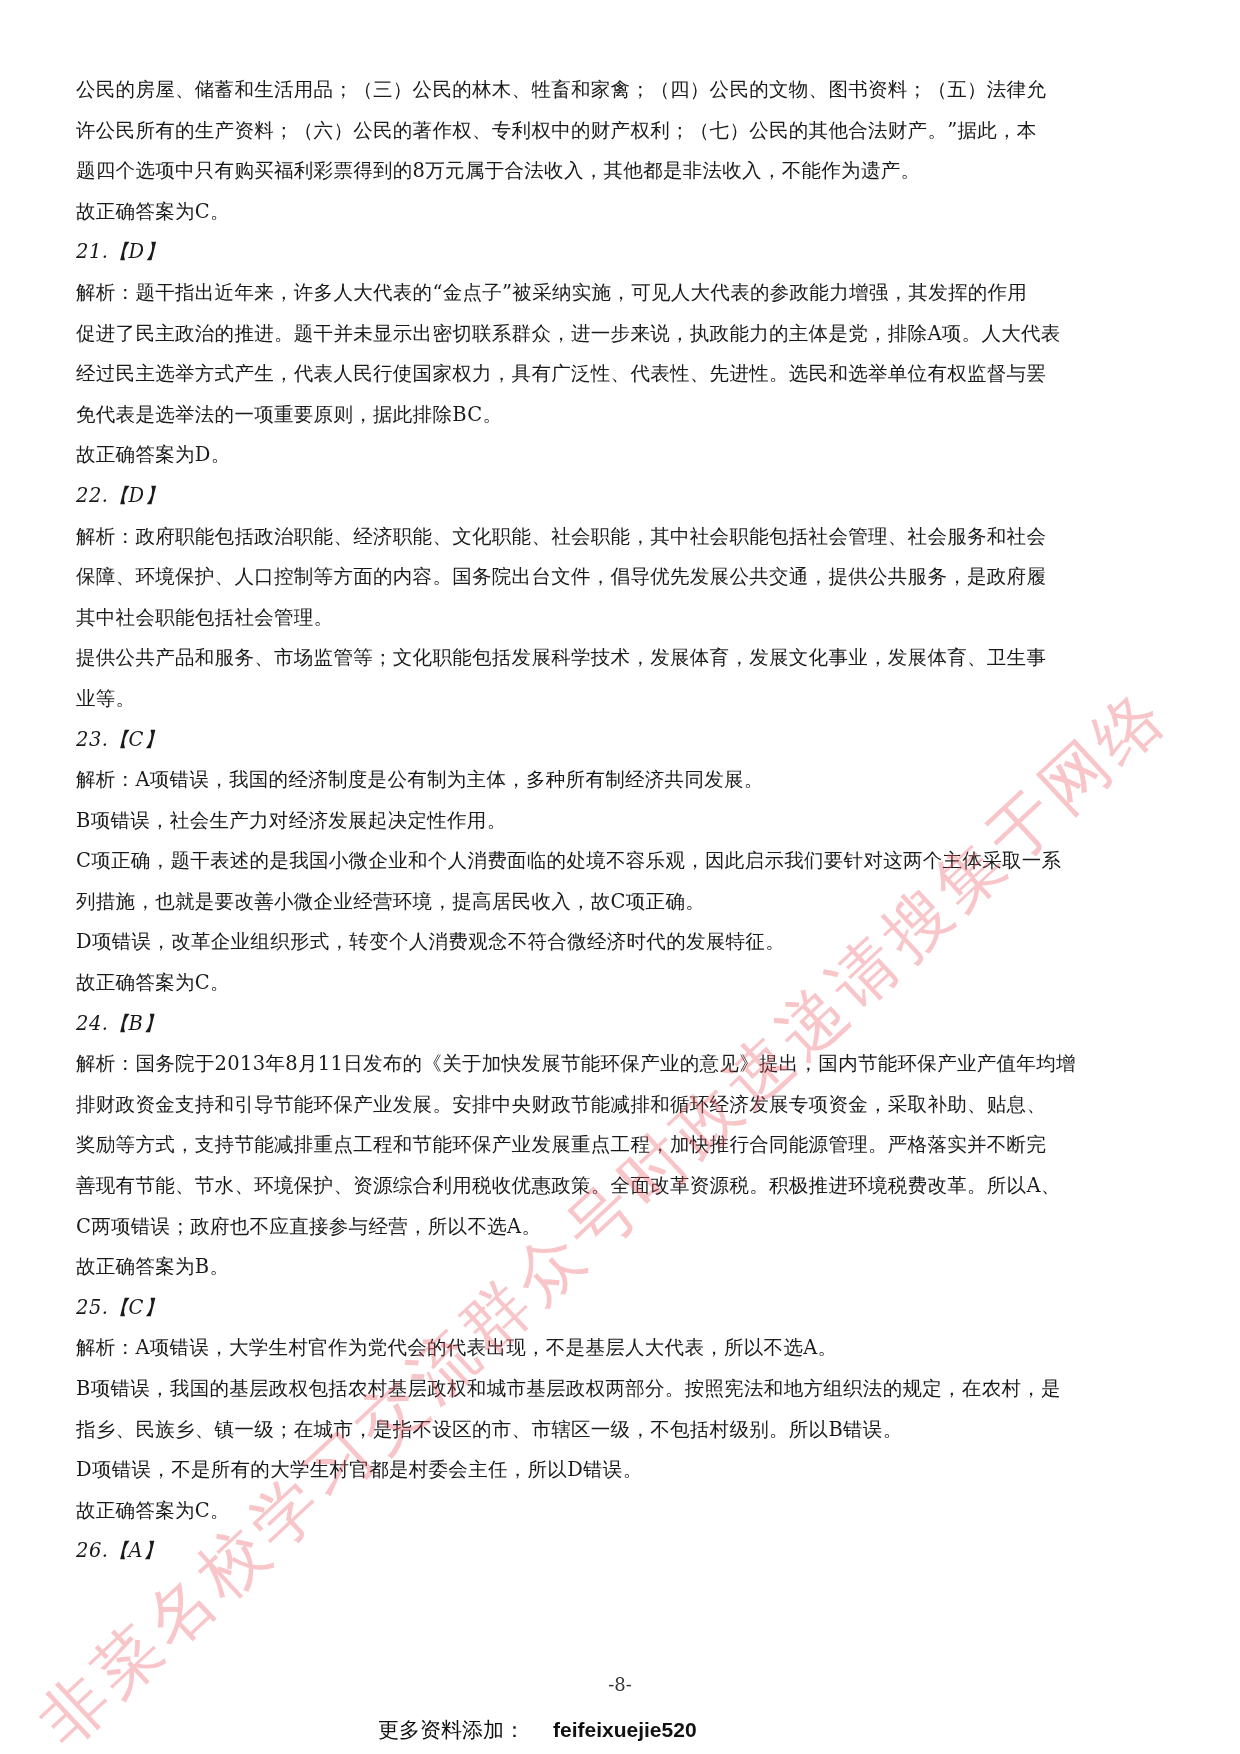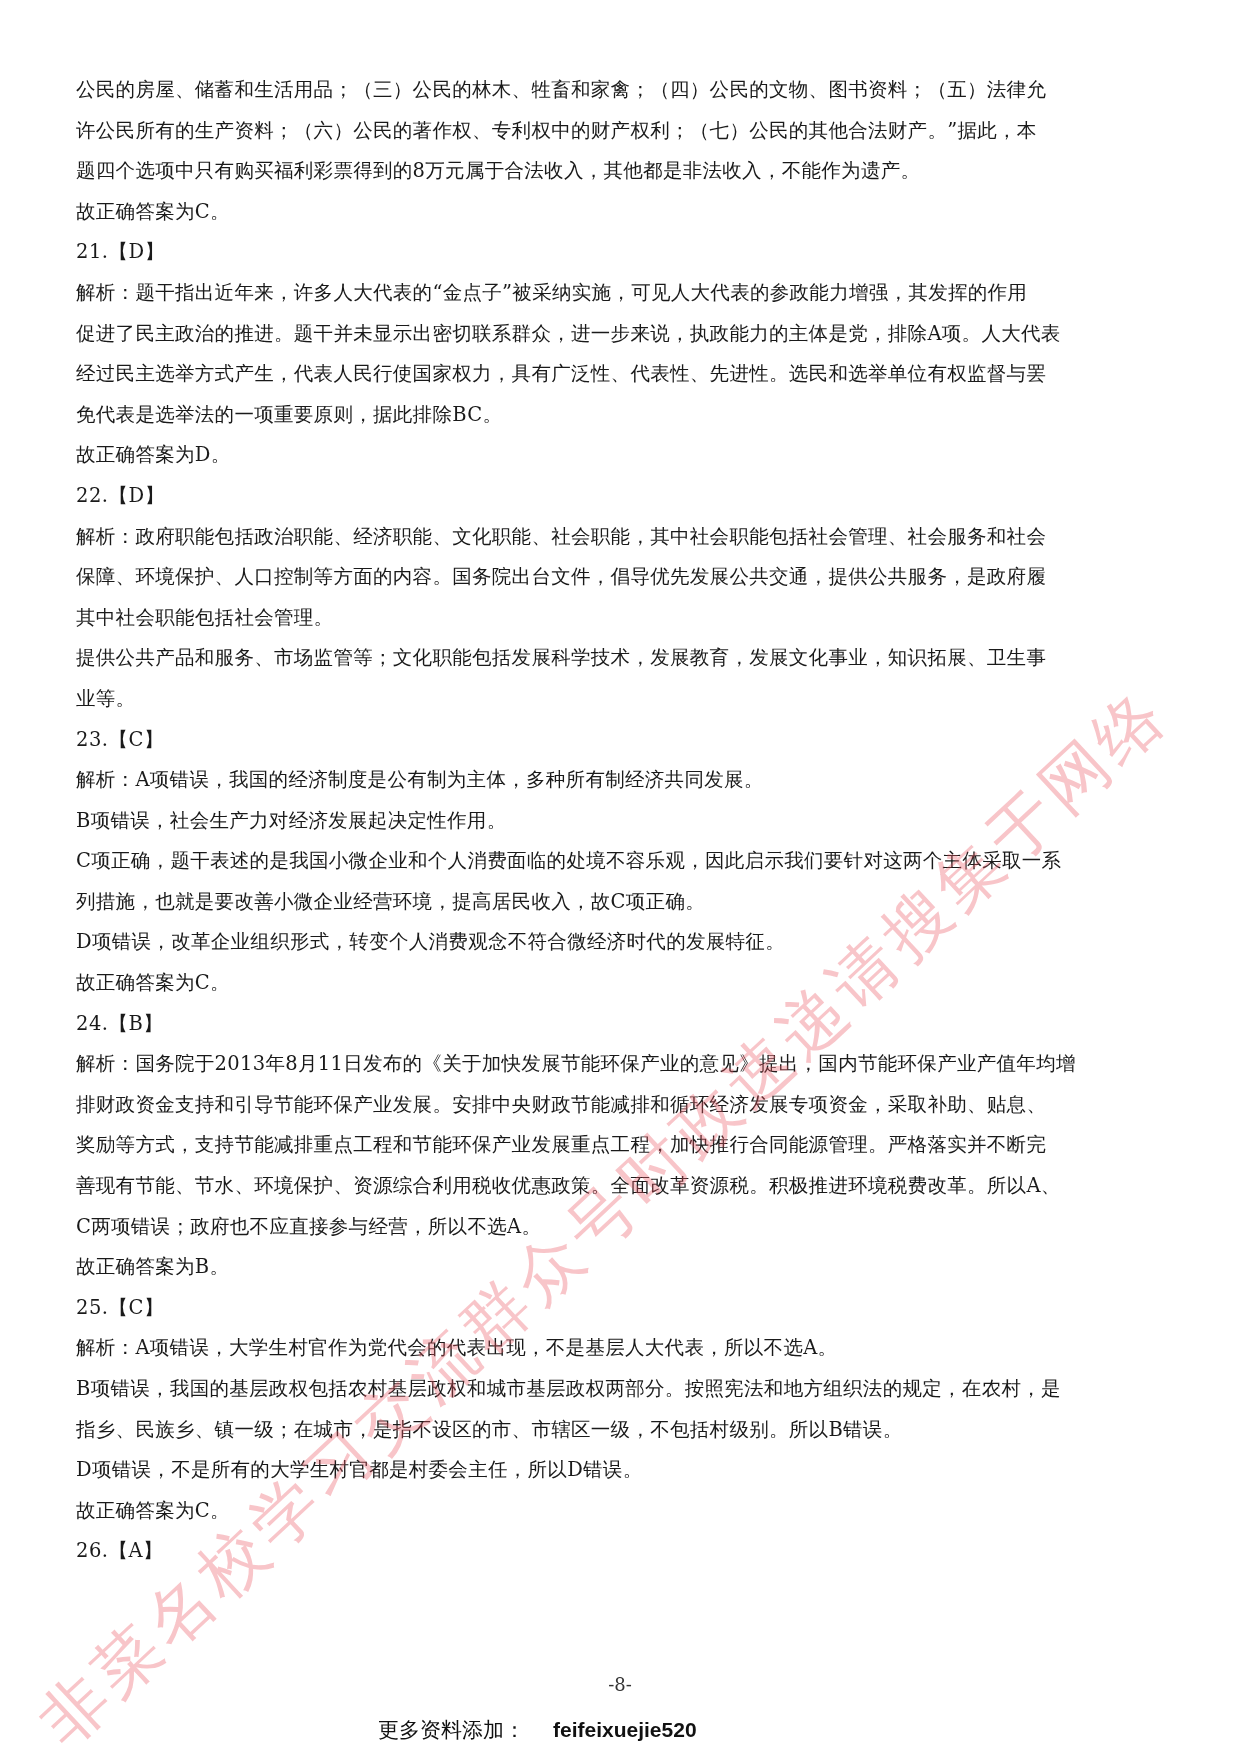--- a/index.html
+++ b/index.html
@@ -9,21 +9,21 @@
     color: #1a1a1a;
   }
   .page { position: absolute; left: 0; top: 0; width: 1128px; height: 1754px; }
   .content {
     position: absolute; left: 76px; top: 70px; width: 1090px;
   }
   .line {
     font-size: 19.5px; line-height: 40.6px; height: 40.6px;
     white-space: nowrap; letter-spacing: 0.3px;
   }
-  .qhead { letter-spacing: 0.5px; }
+  .qhead { letter-spacing: 0.5px; font-style: italic; }
   .watermark {
     position: absolute; color: rgba(235, 90, 100, 0.35);
     font-family: "DejaVu Sans", sans-serif; font-size: 66px;
     white-space: nowrap; transform-origin: left top; pointer-events: none;
     letter-spacing: 6px;
   }
   .wm1 { left: 20px; top: 1700px; transform: rotate(-43deg); }
   .footer-page {
     position: absolute; top: 1674px; left: 0; width: 1240px; text-align: center;
     font-size: 18px; color: #333;
@@ -46,21 +46,21 @@
     <div class="line qhead">21.【D】</div>
     <div class="line">解析：题干指出近年来，许多人大代表的“金点子”被采纳实施，可见人大代表的参政能力增强，其发挥的作用</div>
     <div class="line">促进了民主政治的推进。题干并未显示出密切联系群众，进一步来说，执政能力的主体是党，排除A项。人大代表</div>
     <div class="line">经过民主选举方式产生，代表人民行使国家权力，具有广泛性、代表性、先进性。选民和选举单位有权监督与罢</div>
     <div class="line">免代表是选举法的一项重要原则，据此排除BC。</div>
     <div class="line">故正确答案为D。</div>
     <div class="line qhead">22.【D】</div>
     <div class="line">解析：政府职能包括政治职能、经济职能、文化职能、社会职能，其中社会职能包括社会管理、社会服务和社会</div>
     <div class="line">保障、环境保护、人口控制等方面的内容。国务院出台文件，倡导优先发展公共交通，提供公共服务，是政府履</div>
     <div class="line">其中社会职能包括社会管理。</div>
-    <div class="line">提供公共产品和服务、市场监管等；文化职能包括发展科学技术，发展教育，发展文化事业，知识拓展、卫生事</div>
+    <div class="line">提供公共产品和服务、市场监管等；文化职能包括发展科学技术，发展体育，发展文化事业，发展体育、卫生事</div>
     <div class="line">业等。</div>
     <div class="line qhead">23.【C】</div>
     <div class="line">解析：A项错误，我国的经济制度是公有制为主体，多种所有制经济共同发展。</div>
     <div class="line">B项错误，社会生产力对经济发展起决定性作用。</div>
     <div class="line">C项正确，题干表述的是我国小微企业和个人消费面临的处境不容乐观，因此启示我们要针对这两个主体采取一系</div>
     <div class="line">列措施，也就是要改善小微企业经营环境，提高居民收入，故C项正确。</div>
     <div class="line">D项错误，改革企业组织形式，转变个人消费观念不符合微经济时代的发展特征。</div>
     <div class="line">故正确答案为C。</div>
     <div class="line qhead">24.【B】</div>
     <div class="line">解析：国务院于2013年8月11日发布的《关于加快发展节能环保产业的意见》提出，国内节能环保产业产值年均增</div>

